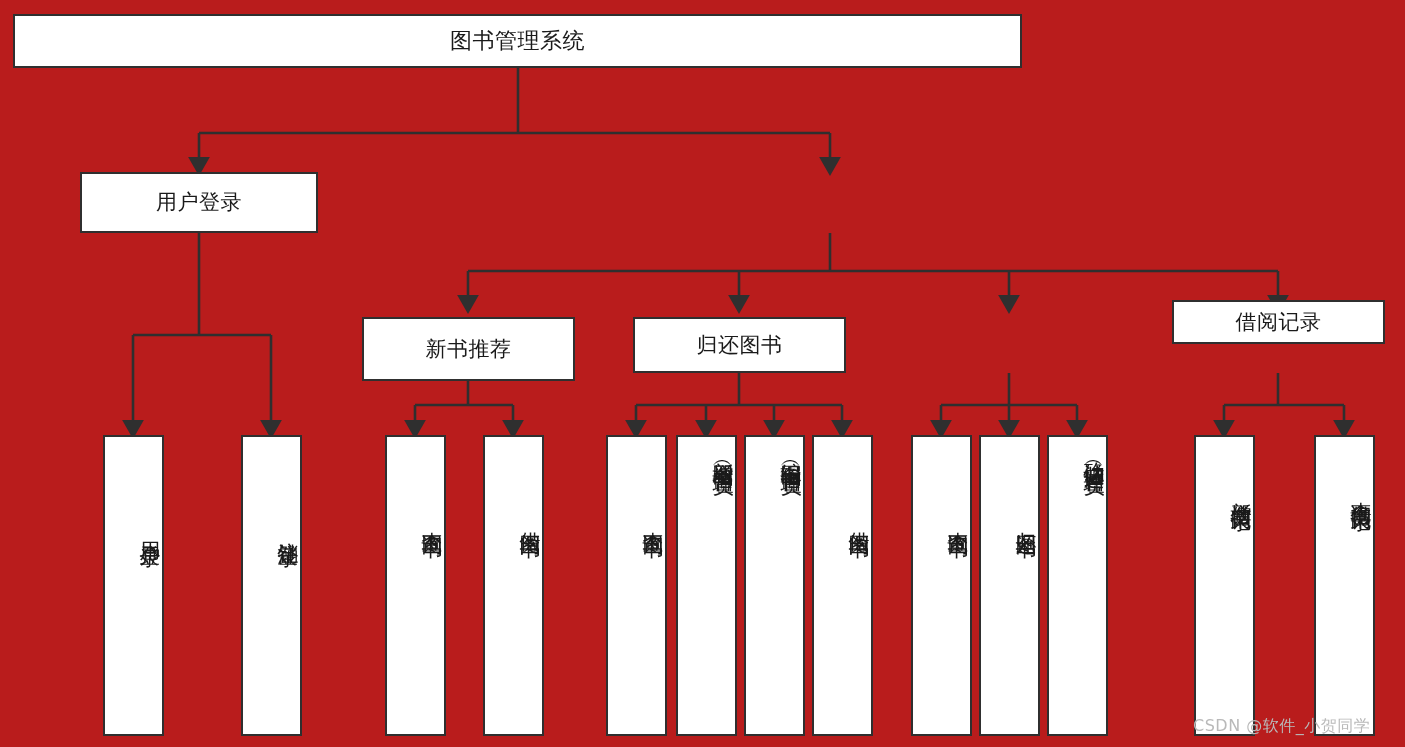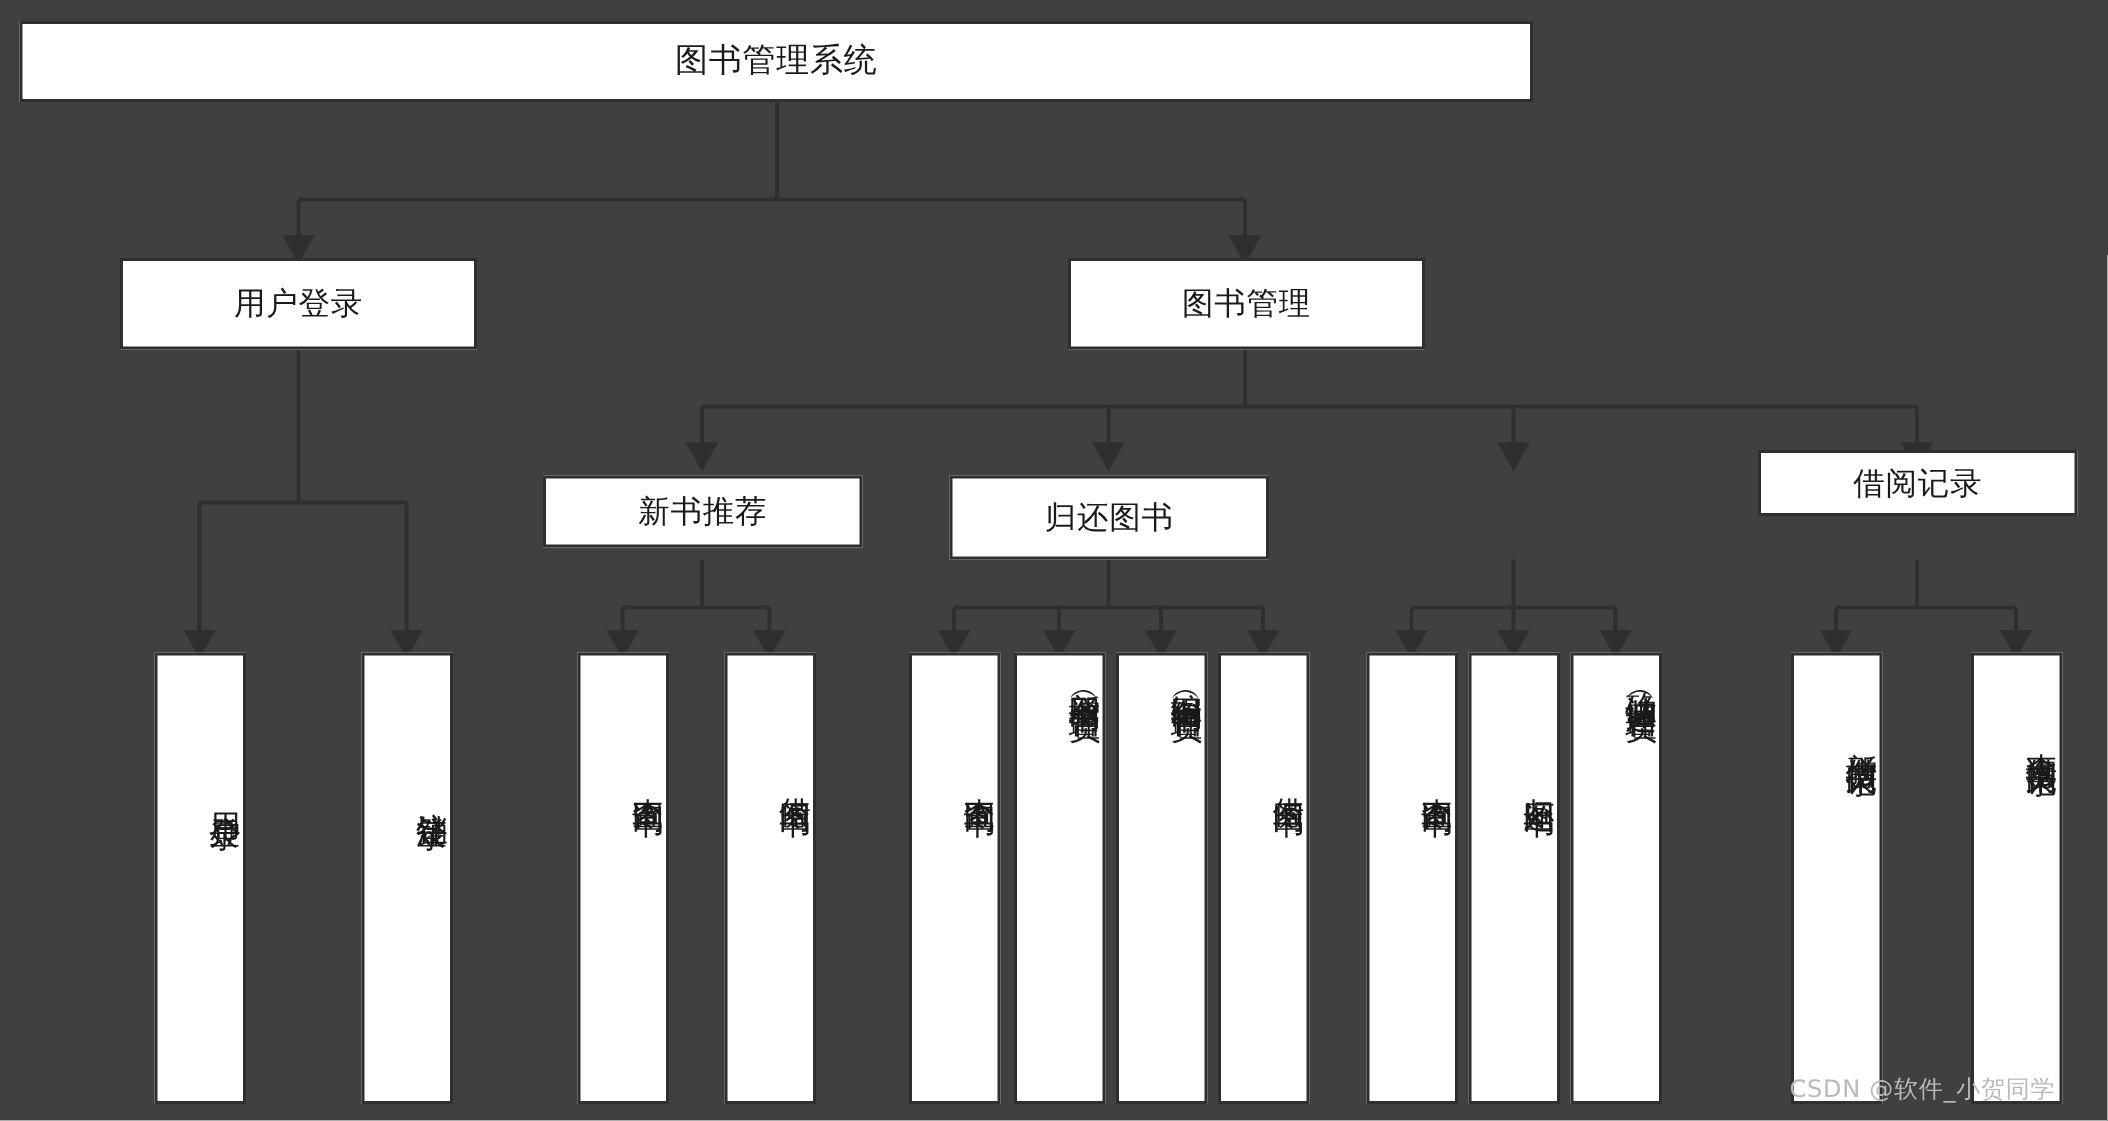--- a/index.html
+++ b/index.html
@@ -7,21 +7,21 @@
     padding: 0;
     background: #ffffff;
   }
   body {
     font-family: "DejaVu Sans", "Liberation Sans", sans-serif;
   }
   #canvas {
     position: relative;
     width: 1405px;
     height: 747px;
-    background: #404040;
+    background: #b91c1c;
     overflow: hidden;
   }
   .node {
     position: absolute;
     box-sizing: border-box;
     border: 2.5px solid #2f2f2f;
     background: #ffffff;
     display: flex;
     align-items: center;
     justify-content: center;
@@ -121,25 +121,22 @@
     </g>
   </svg>
 
   <div class="node h root" style="left:13px; top:14px; width:1009px; height:54px;">
     <span>图书管理系统</span>
   </div>
 
   <div class="node h" style="left:80px; top:172px; width:238px; height:61px;">
     <span>用户登录</span>
   </div>
-  <div class="node h" style="left:712px; top:172px; width:238px; height:61px;">
-    <span>图书管理</span>
-  </div>
 
-  <div class="node h" style="left:362px; top:317px; width:213px; height:48px;align-items:center;">
+  <div class="node h" style="left:362px; top:317px; width:213px; height:64px;align-items:center;">
     <span>新书推荐</span>
   </div>
   <div class="node h" style="left:633px; top:317px; width:213px; height:56px;">
     <span>归还图书</span>
   </div>
   <div class="node h" style="left:1172px; top:300px; width:213px; height:44px;">
     <span>借阅记录</span>
   </div>
 
   <div class="node v" style="left:103px; top:435px; width:61px; height:301px; padding-top:88px;">

